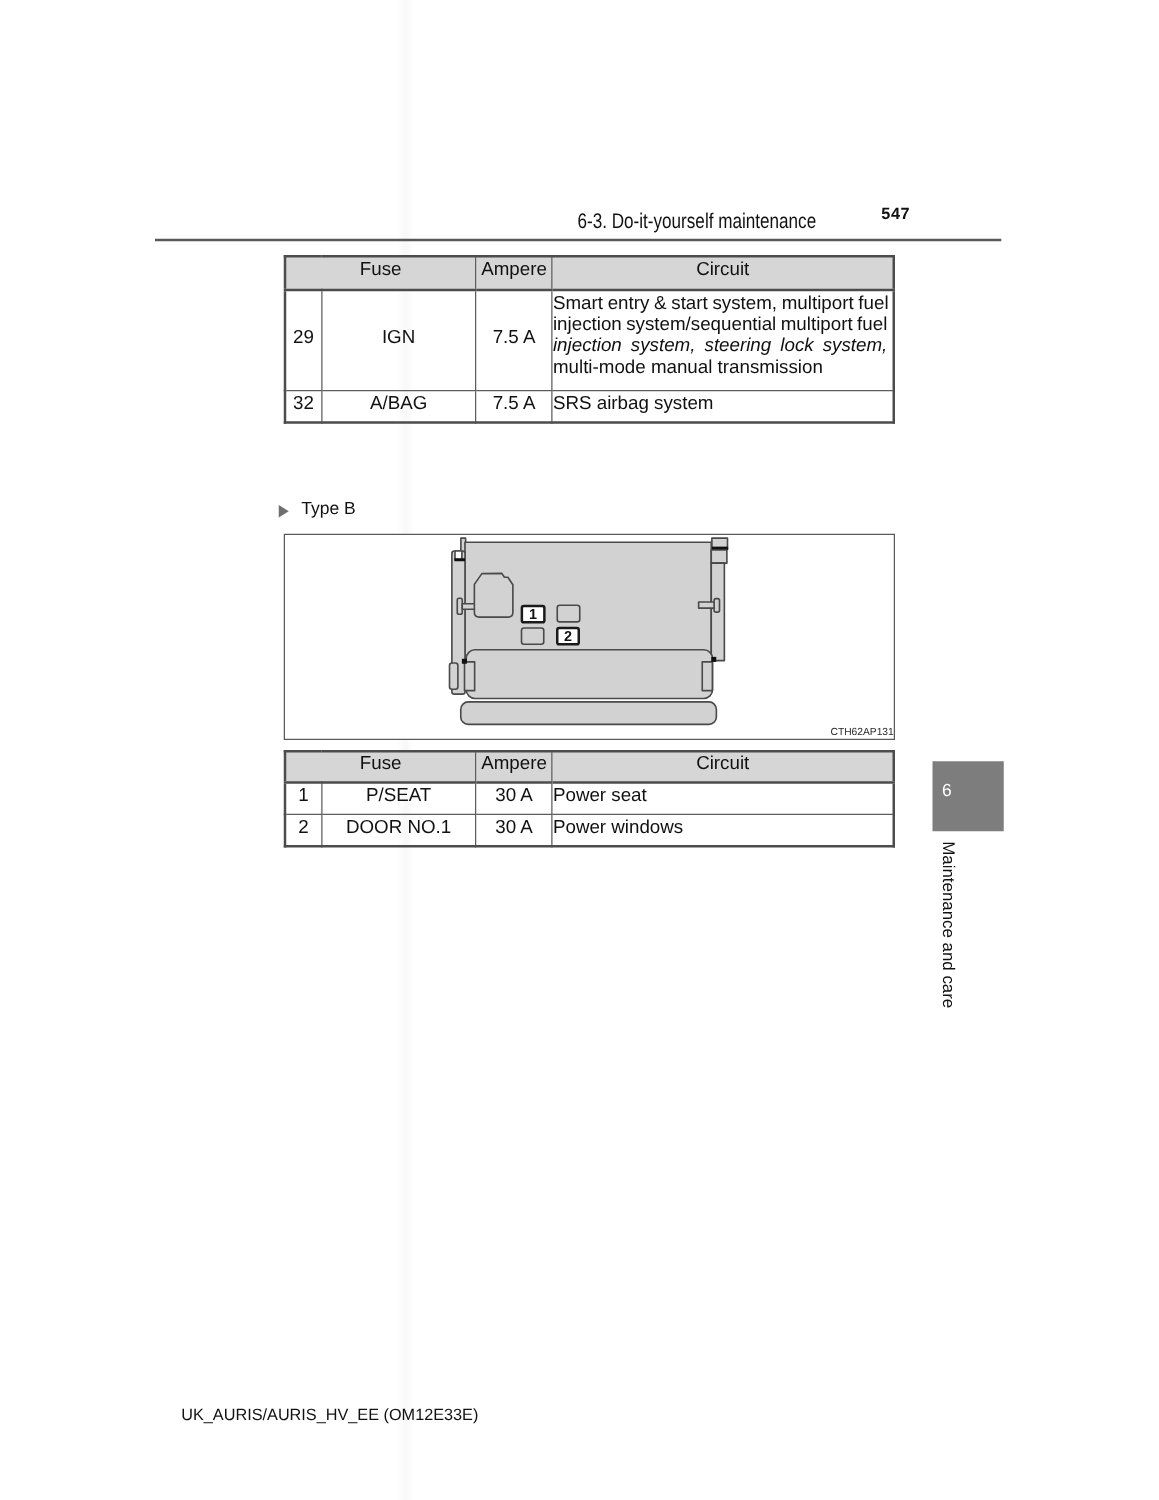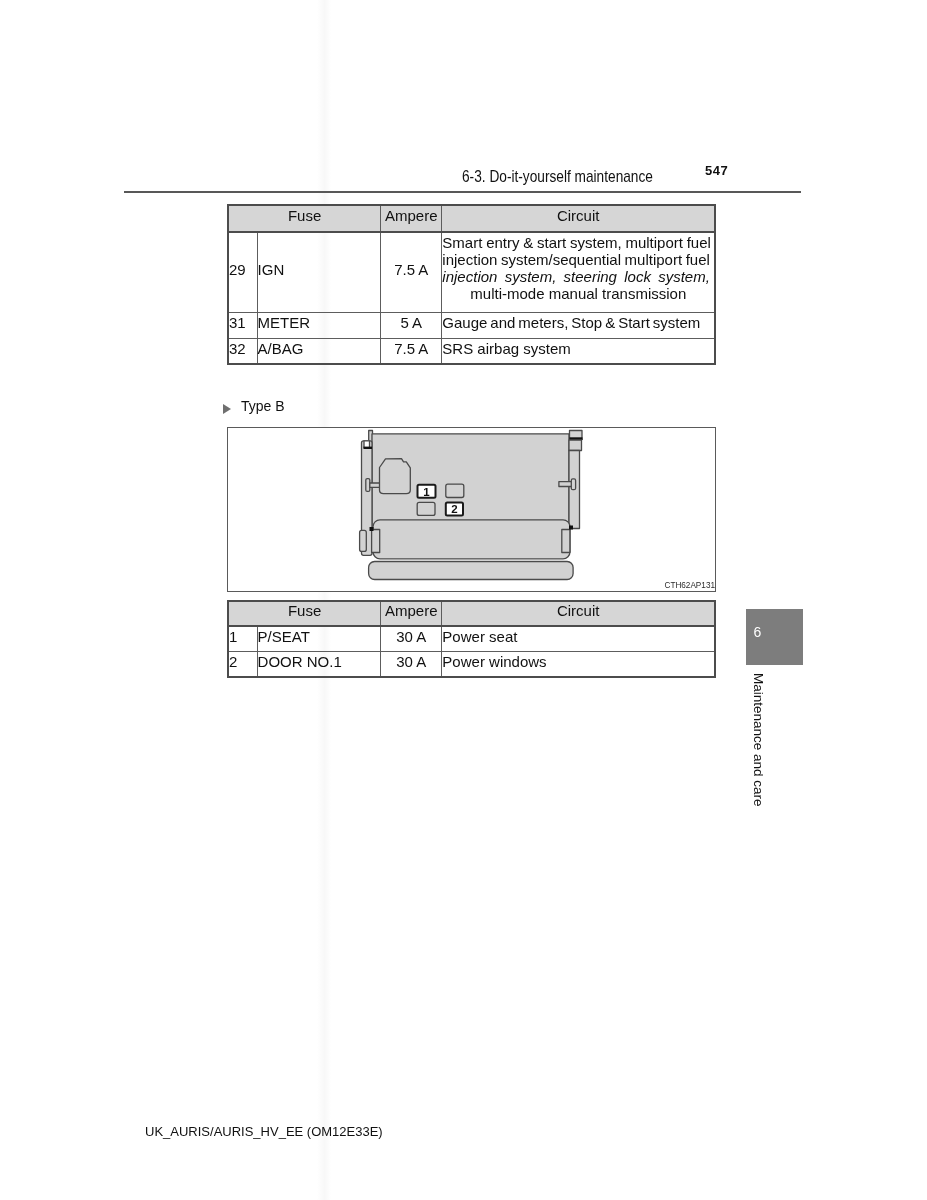--- a/index.html
+++ b/index.html
@@ -3,22 +3,22 @@
 <meta charset="utf-8">
 <style>
   html,body{margin:0;padding:0;}
   body{width:927px;height:1200px;background:#ffffff;position:relative;
        font-family:"Liberation Sans",sans-serif;color:#111;overflow:hidden;}
   .abs{position:absolute;}
   table.fuse{border-collapse:collapse;table-layout:fixed;}
   table.fuse td,table.fuse th{border:1px solid #5d5d5d;font-weight:normal;
        font-size:15px;padding:0 0 5px 0;vertical-align:middle;color:#111;}
   table.fuse th{background:#d6d6d6;padding-bottom:6px;}
-  .cnum{}
-  .cname{text-align:left;padding-left:6px;}
+  .cnum{text-align:center;}
+  .cname{text-align:center;padding-left:6px;}
   .camp{text-align:center;}
   .ccirc{text-align:left;padding-left:3.5px;padding-right:7px;}
 </style>
 </head>
 <body>
 
 <div class="abs" style="left:317px;top:0;width:14px;height:1200px;background:linear-gradient(90deg,#ffffff,#f8f8f8 55%,#ffffff);"></div>
 
 <div class="abs" style="left:462px;top:166.5px;font-size:17px;transform:scaleX(0.805);transform-origin:0 0;white-space:nowrap;">6-3. Do-it-yourself maintenance</div>
 
@@ -47,32 +47,22 @@
     <td class="cnum">29</td>
 
     <td class="cname">IGN</td>
 
     <td class="camp">7.5 A</td>
 
     <td class="ccirc" style="line-height:17.1px;vertical-align:top;padding-top:1px;padding-bottom:0;">
       <div style="white-space:nowrap;word-spacing:-0.4px;">Smart entry &amp; start system, multiport fuel</div>
       <div style="white-space:nowrap;word-spacing:-0.6px;">injection system/sequential multiport fuel</div>
       <div style="white-space:nowrap;word-spacing:3.1px;font-style:italic;">injection system, steering lock system,</div>
-      <div style="white-space:nowrap;margin-left:28px;">multi-mode manual transmission</div>
+      <div style="white-space:nowrap;">multi-mode manual transmission</div>
     </td>
-  </tr>
-  <tr style="height:26px;">
-
-    <td class="cnum">31</td>
-
-    <td class="cname">METER</td>
-
-    <td class="camp">5 A</td>
-
-    <td class="ccirc" style="word-spacing:-1.2px;">Gauge and meters, Stop &amp; Start system</td>
   </tr>
   <tr style="height:26px;">
 
     <td class="cnum">32</td>
 
     <td class="cname">A/BAG</td>
 
     <td class="camp">7.5 A</td>
 
     <td class="ccirc">SRS airbag system</td>

